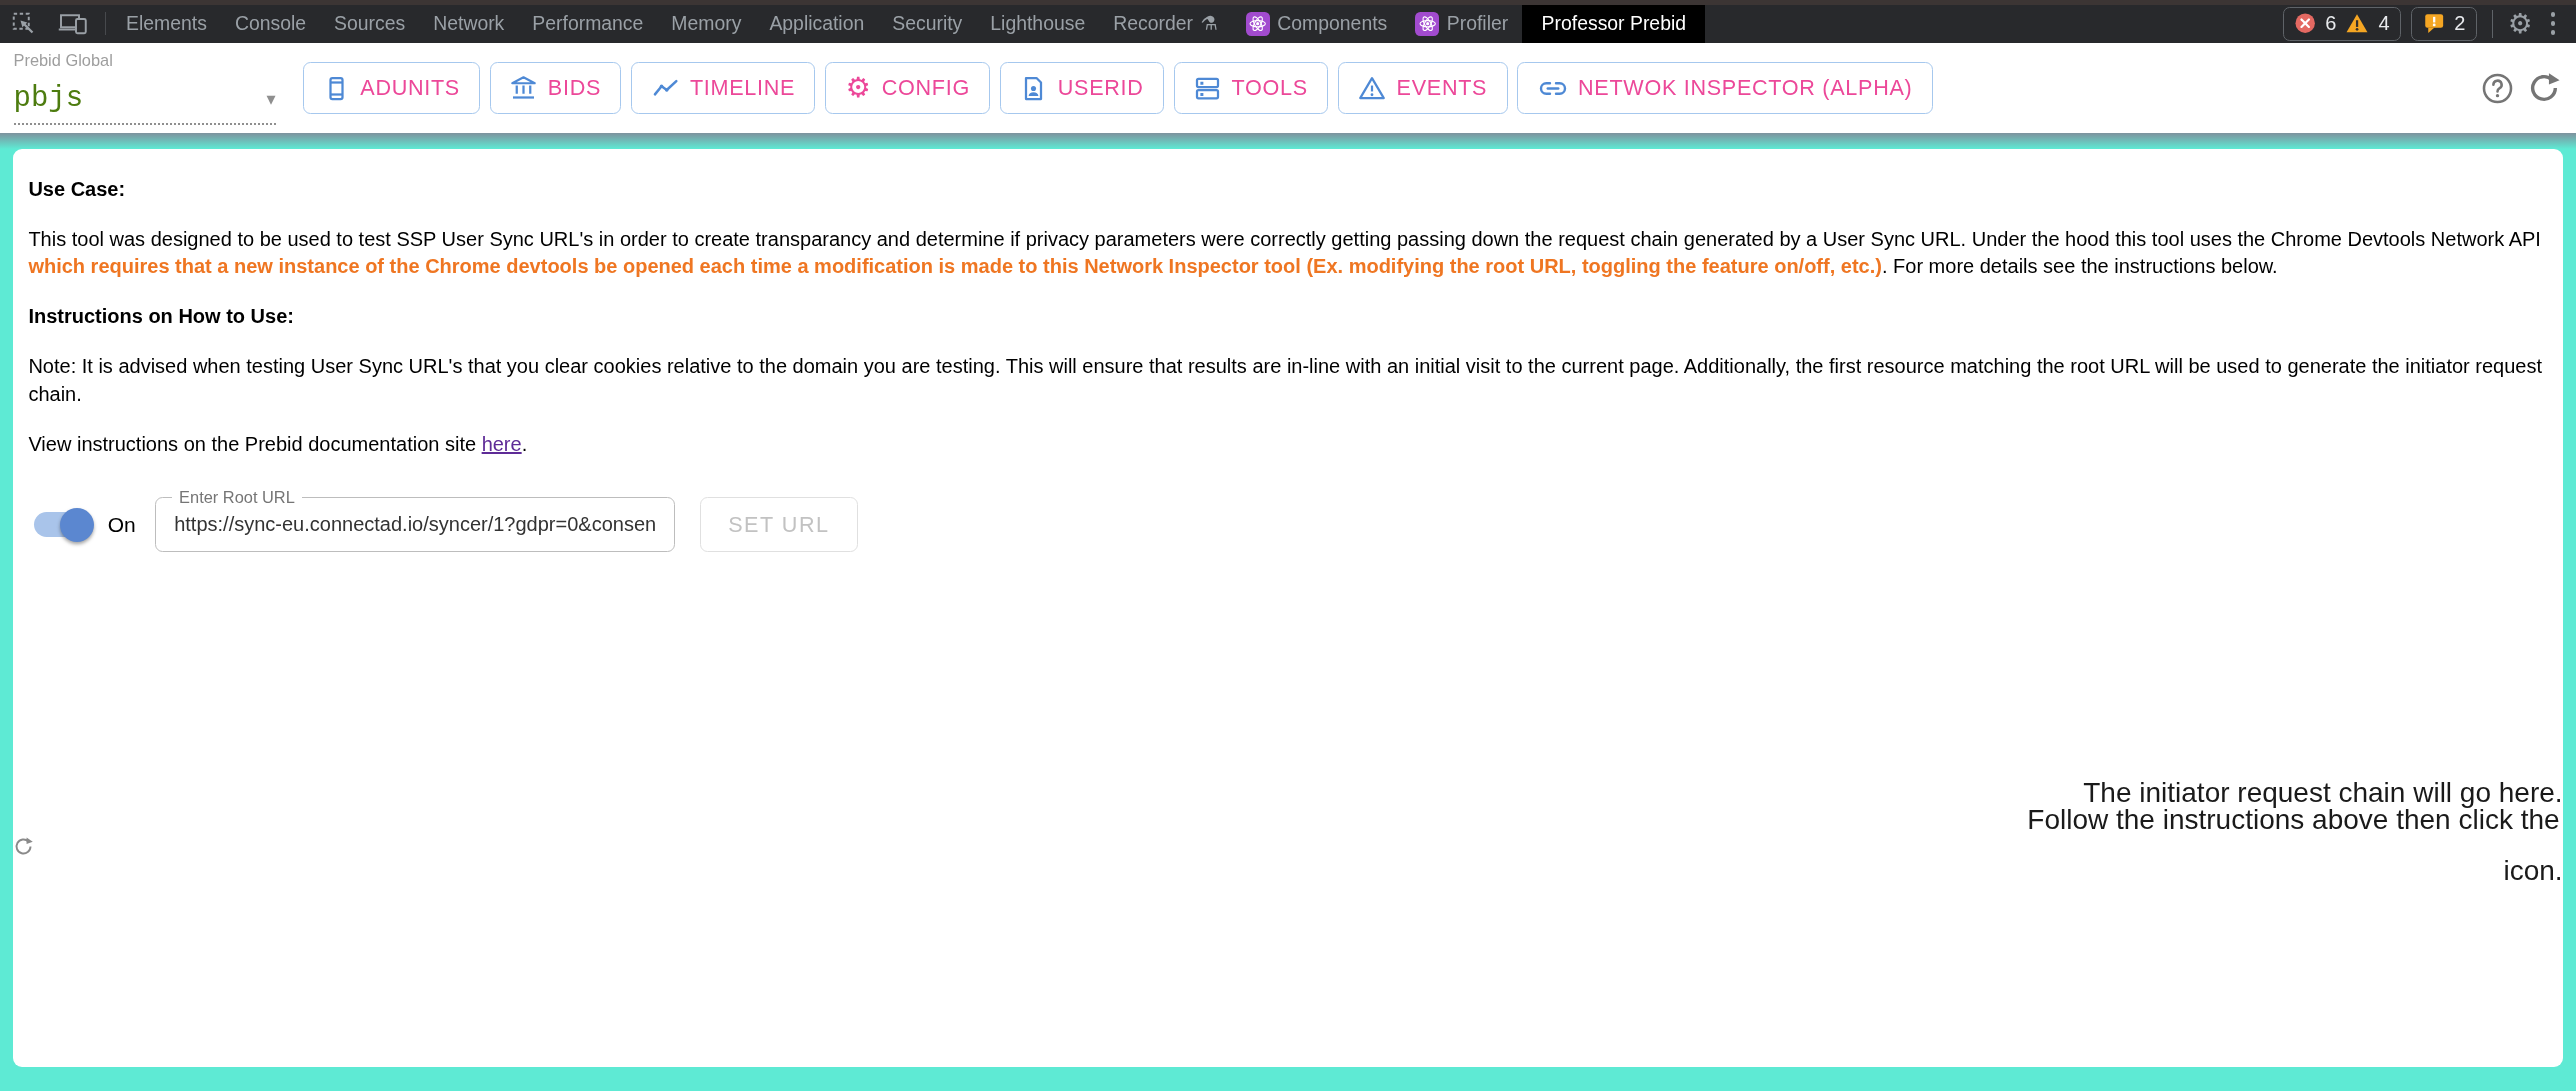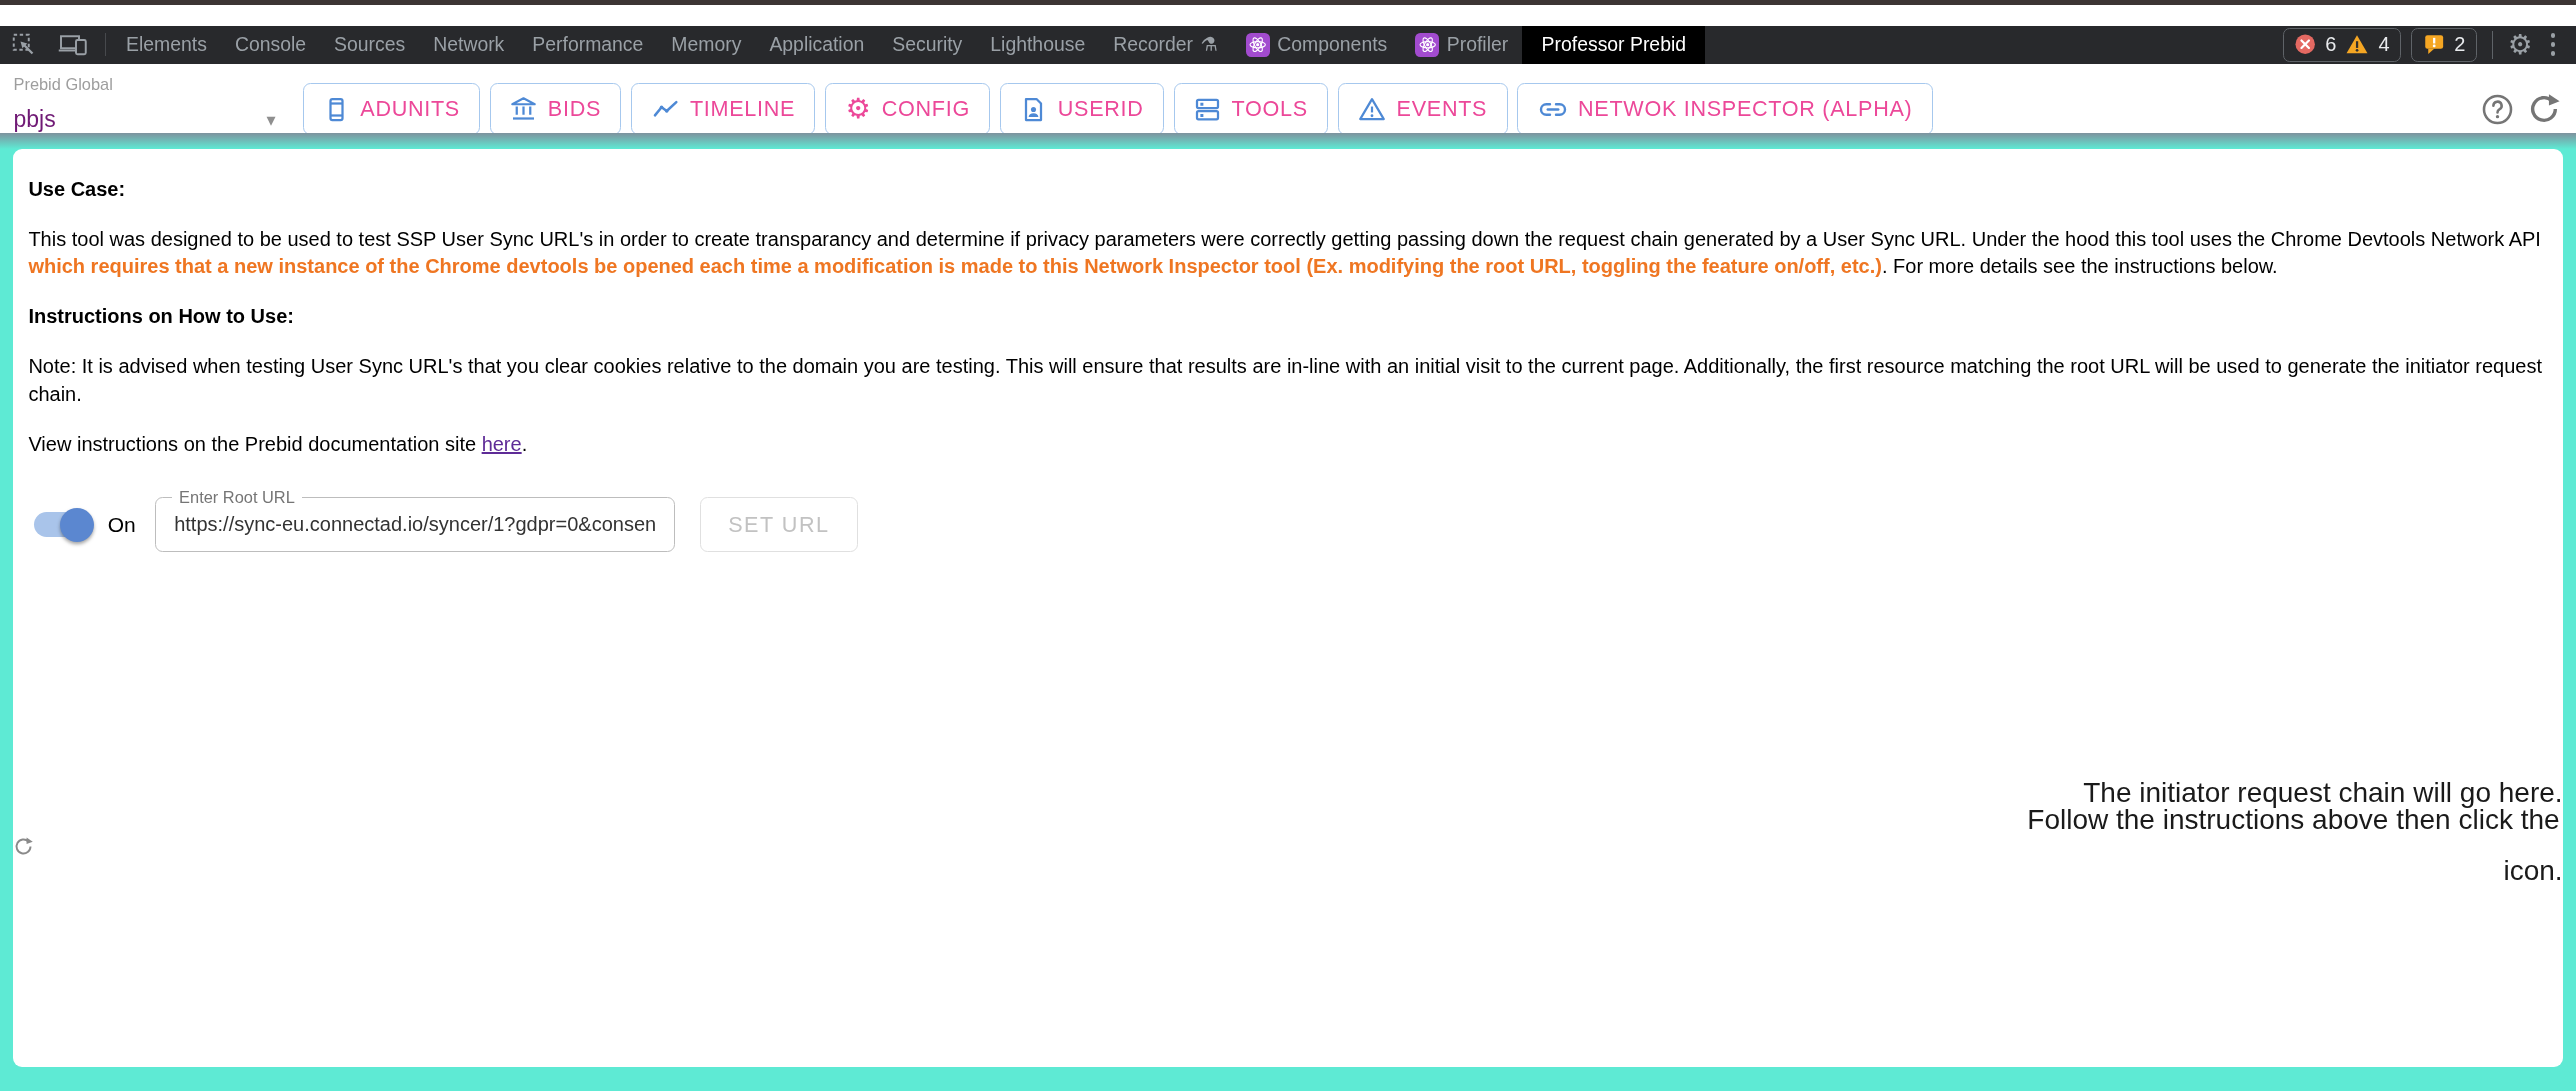--- a/index.html
+++ b/index.html
@@ -7,21 +7,21 @@
   body {
     font-family: "Liberation Sans", "DejaVu Sans", sans-serif;
     background: #fff;
   }
   #app { position: relative; width: 2576px; height: 1091px; }
 
   
   .top-strip { height: 4.5px; background: #3c3534; }
   .devtools-bar {
     height: 38px; background: #28292c; display: flex; align-items: stretch;
-    color: #9aa0a6; font-size: 19.4px; white-space: nowrap; margin-top: 21px;
+    color: #9aa0a6; font-size: 19.4px; white-space: nowrap;
   }
   .dt-iconbtn { display: flex; align-items: center; padding: 0 10.4px; cursor: pointer; }
   .dt-divider { width: 1.5px; background: #47494d; margin: 7.5px 6px; }
   .dt-tab { display: flex; align-items: center; padding: 0 14px; cursor: pointer; gap: 7.5px; }
   .dt-tab.active-ext { background: #000; color: #fff; padding: 0 19.4px; }
   .flask-glyph { font-size: 19.4px; color: #9aa0a6; }
   .react-badge {
     width: 24px; height: 24px; border-radius: 5.2px; background: #a24bcf;
     display: inline-flex; align-items: center; justify-content: center;
   }
@@ -38,21 +38,21 @@
 
   
   .prebid-toolbar {
     height: 91px; background: #fff; display: flex; align-items: center;
     padding: 0 15px 0 7.5px;
   }
   .ns-select { width: 262px; margin: 0 27px 0 6px; position: relative; cursor: pointer; flex: none; }
   .ns-label { font-size: 16.4px; color: #9e9e9e; }
   .ns-value-row { display: flex; align-items: center; justify-content: space-between;
     margin-top: 12px; padding-bottom: 7.5px; border-bottom: 2.2px dotted #8f8f8f; }
-  .ns-value { font-size: 23px; color: #701a75; }
+  .ns-value { font-size: 29px; color: #4d7c0f; font-family: Liberation Mono, monospace; }
   .ns-arrow { color: #8f8f8f; font-size: 18px; }
   .pb-buttons { display: flex; gap: 9.7px; }
   .pb-btn {
     display: flex; align-items: center; gap: 10.4px; height: 52px; padding: 0 19.4px;
     border: 1.5px solid #a6c8ee; border-radius: 7.5px; background: #fff;
     color: #ec4899; font-size: 21.6px; letter-spacing: 0.7px; cursor: pointer;
     font-family: "Liberation Sans", "DejaVu Sans", sans-serif; white-space: nowrap;
   }
   .pb-btn .glyph-icon { font-size: 28px; line-height: 1; }
   .tb-right { margin-left: auto; display: flex; align-items: center; gap: 13.4px; }

